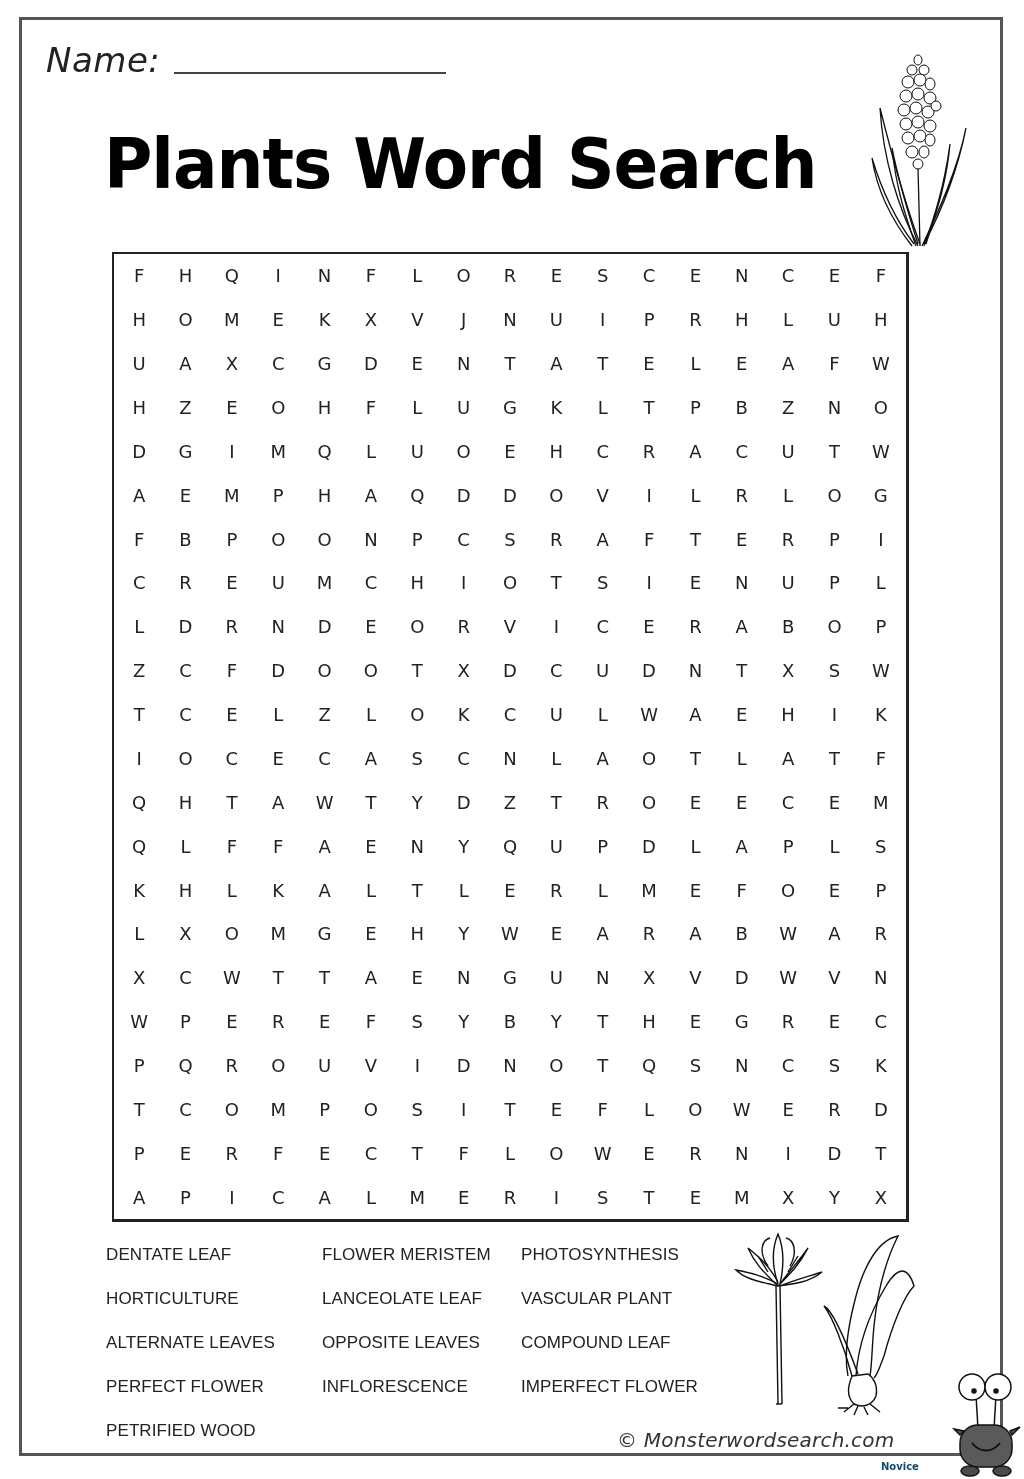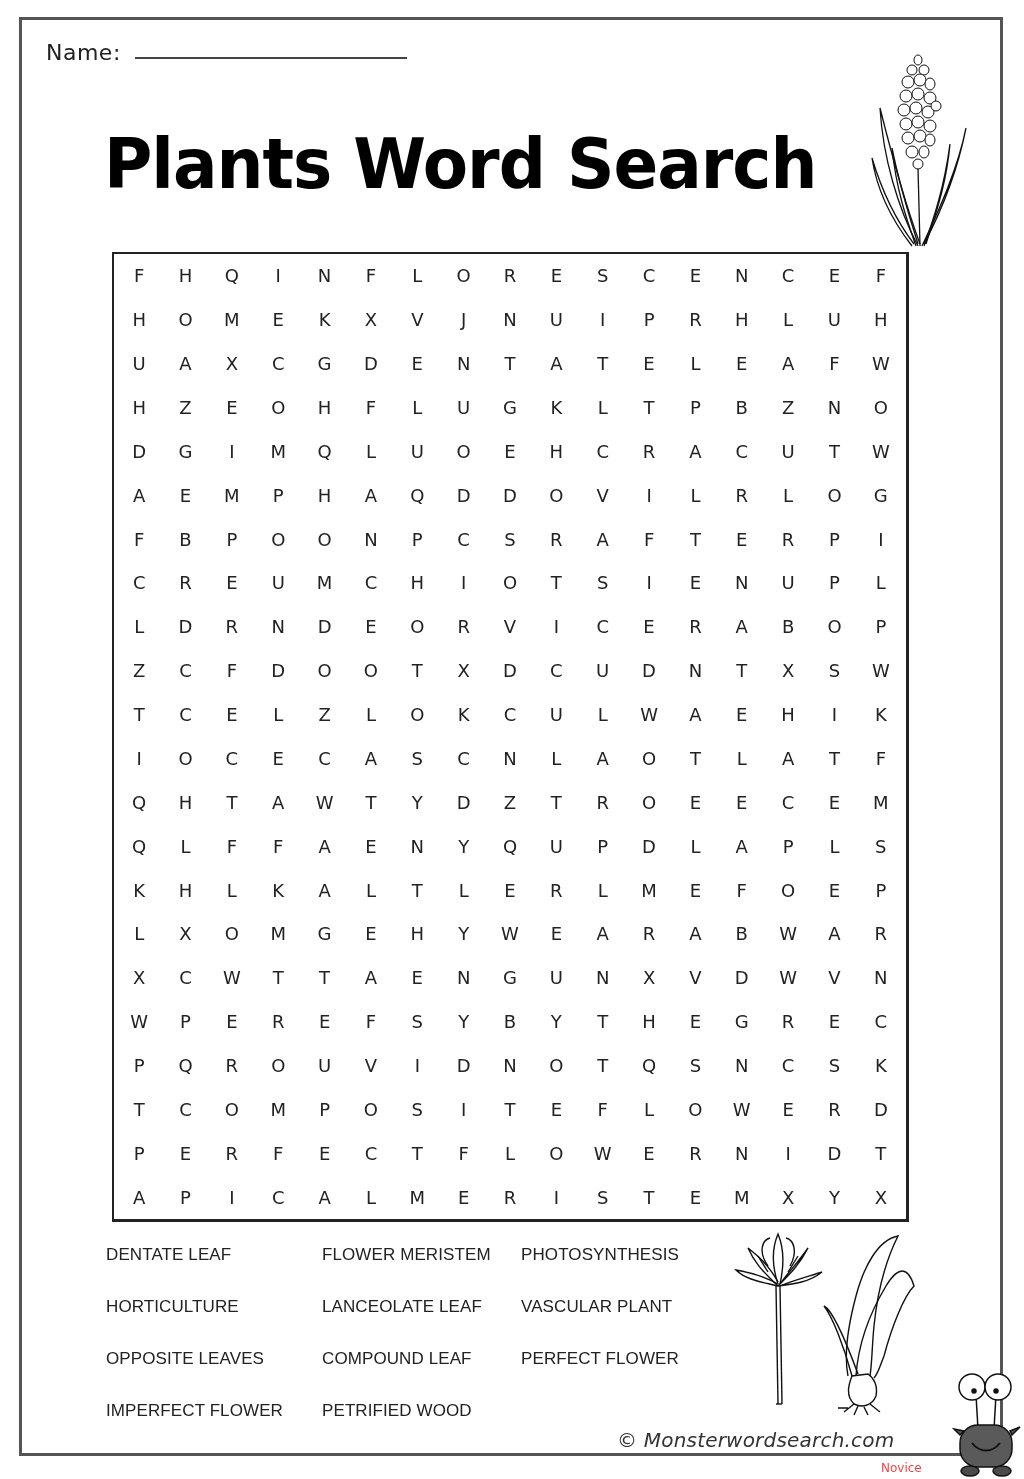--- a/index.html
+++ b/index.html
@@ -1,30 +1,30 @@
 <!DOCTYPE html>
 <html><head>
 <meta charset="utf-8">
 <style>
   html, body { margin:0; padding:0; background:#fff; }
   body { width:1024px; height:1479px; position:relative; overflow:hidden; font-family:"DejaVu Sans", sans-serif; color:#111; }
   .page-border { position:absolute; left:19px; top:17px; width:984px; height:1439px; border:3px solid #555; box-sizing:border-box; }
   .name-row { position:absolute; left:46px; top:40px; display:flex; align-items:flex-end; }
-  .name-label { font-family:"DejaVu Sans", sans-serif; font-size:22px; color:#222; letter-spacing:0.5px; }
+  .name-label { font-family:"DejaVu Sans", sans-serif; font-size:34px; color:#222; letter-spacing:0.5px;font-style:italic; }
   .name-line { width:272px; height:2px; background:#444; margin-left:14px; margin-bottom:6px; }
   .title { position:absolute; left:104px; top:126px; font-family:"DejaVu Sans", sans-serif; font-weight:900; font-size:66px; letter-spacing:-1px; color:#000; transform:scaleY(1.05); }
   .hyacinth { position:absolute; left:868px; top:48px; width:104px; height:200px; }
   .grid-box { position:absolute; left:112px; top:252px; width:797px; height:970px; border:2px solid #222; box-sizing:border-box; border-right-width:3px; border-bottom-width:3px; }
   .grid { position:absolute; left:0; top:0; width:100%; height:100%; display:grid; grid-template-columns:repeat(17, 1fr); grid-template-rows:repeat(22, 1fr); padding:0 2px 0 2px; box-sizing:border-box; }
   .cell { display:flex; align-items:center; justify-content:center; font-family:"DejaVu Sans", sans-serif; font-size:18px; color:#222; font-weight:normal; }
-  .words { position:absolute; left:106px; top:1240px; width:600px; display:grid; grid-template-columns:216px 199px 185px; row-gap:8px; }
+  .words { position:absolute; left:106px; top:1240px; width:600px; display:grid; grid-template-columns:216px 199px 185px; row-gap:0; }
   .word { height:44px; line-height:30px; font-family:"Liberation Sans", sans-serif; font-size:17px; color:#222; letter-spacing:0.1px; }
   .flowers { position:absolute; left:728px; top:1226px; width:200px; height:190px; }
   .copyright { position:absolute; left:617px; top:1428px; font-family:"DejaVu Sans", sans-serif; font-size:20px; color:#333; font-style:italic; letter-spacing:0.2px; }
-  .level { position:absolute; left:881px; top:1461px; font-family:"DejaVu Sans", sans-serif; font-size:12px; color:#ef4444; }
+  .level { position:absolute; left:881px; top:1461px; font-family:"DejaVu Sans", sans-serif; font-size:10px; color:#0c4a6e;font-weight:bold; }
   .monster { position:absolute; left:950px; top:1365px; width:74px; height:114px; }
 </style>
 </head>
 <body>
 
 <div class="page-border"></div>
 
 <div class="name-row">
   <span class="name-label">Name:</span>
   <span class="name-line"></span>
@@ -446,23 +446,25 @@
     </div>
 </div>
 
 <div class="words" id="words">
     <div class="word">DENTATE LEAF</div>
     <div class="word">FLOWER MERISTEM</div>
     <div class="word">PHOTOSYNTHESIS</div>
     <div class="word">HORTICULTURE</div>
     <div class="word">LANCEOLATE LEAF</div>
     <div class="word">VASCULAR PLANT</div>
+    <div class="word">ALTERNATE LEAVES</div>
     <div class="word">OPPOSITE LEAVES</div>
     <div class="word">COMPOUND LEAF</div>
     <div class="word">PERFECT FLOWER</div>
+    <div class="word">INFLORESCENCE</div>
     <div class="word">IMPERFECT FLOWER</div>
     <div class="word">PETRIFIED WOOD</div>
   </div>
 
 <svg class="flowers" viewBox="0 0 200 190">
   <g fill="none" stroke="#111" stroke-width="1.4">
     <path d="M48 60 L50 178"></path>
       <path d="M52 60 L54 178"></path>
       <path d="M48 178 L54 178"></path>
     <path d="M50 60 C38 48 28 40 20 22 C30 30 40 38 50 56"></path>

